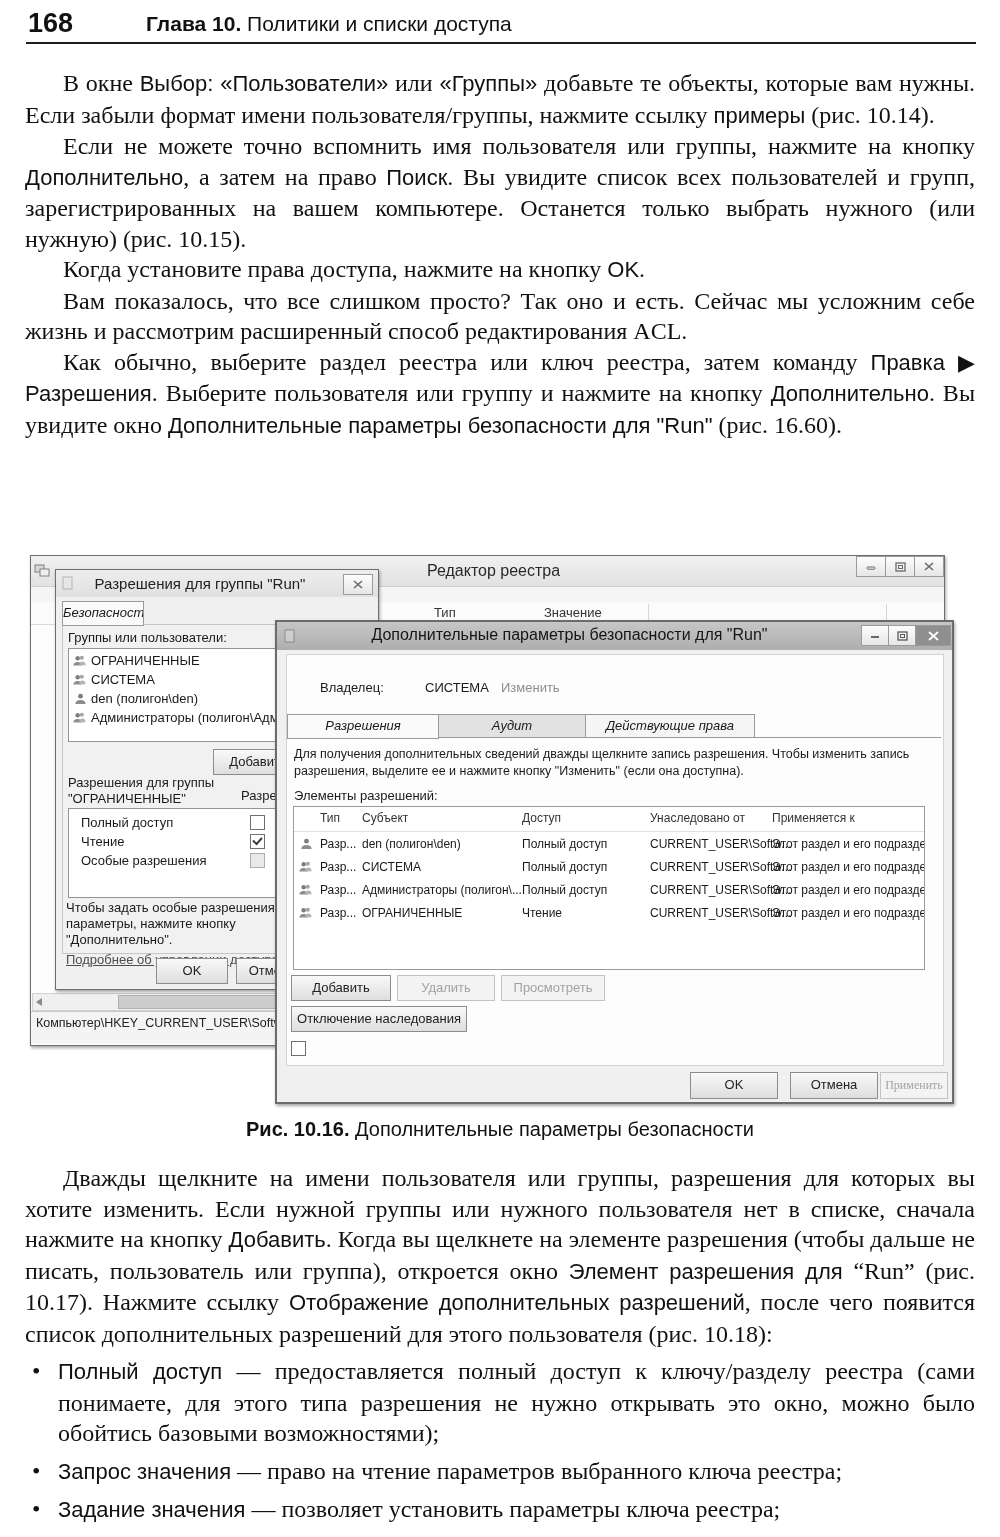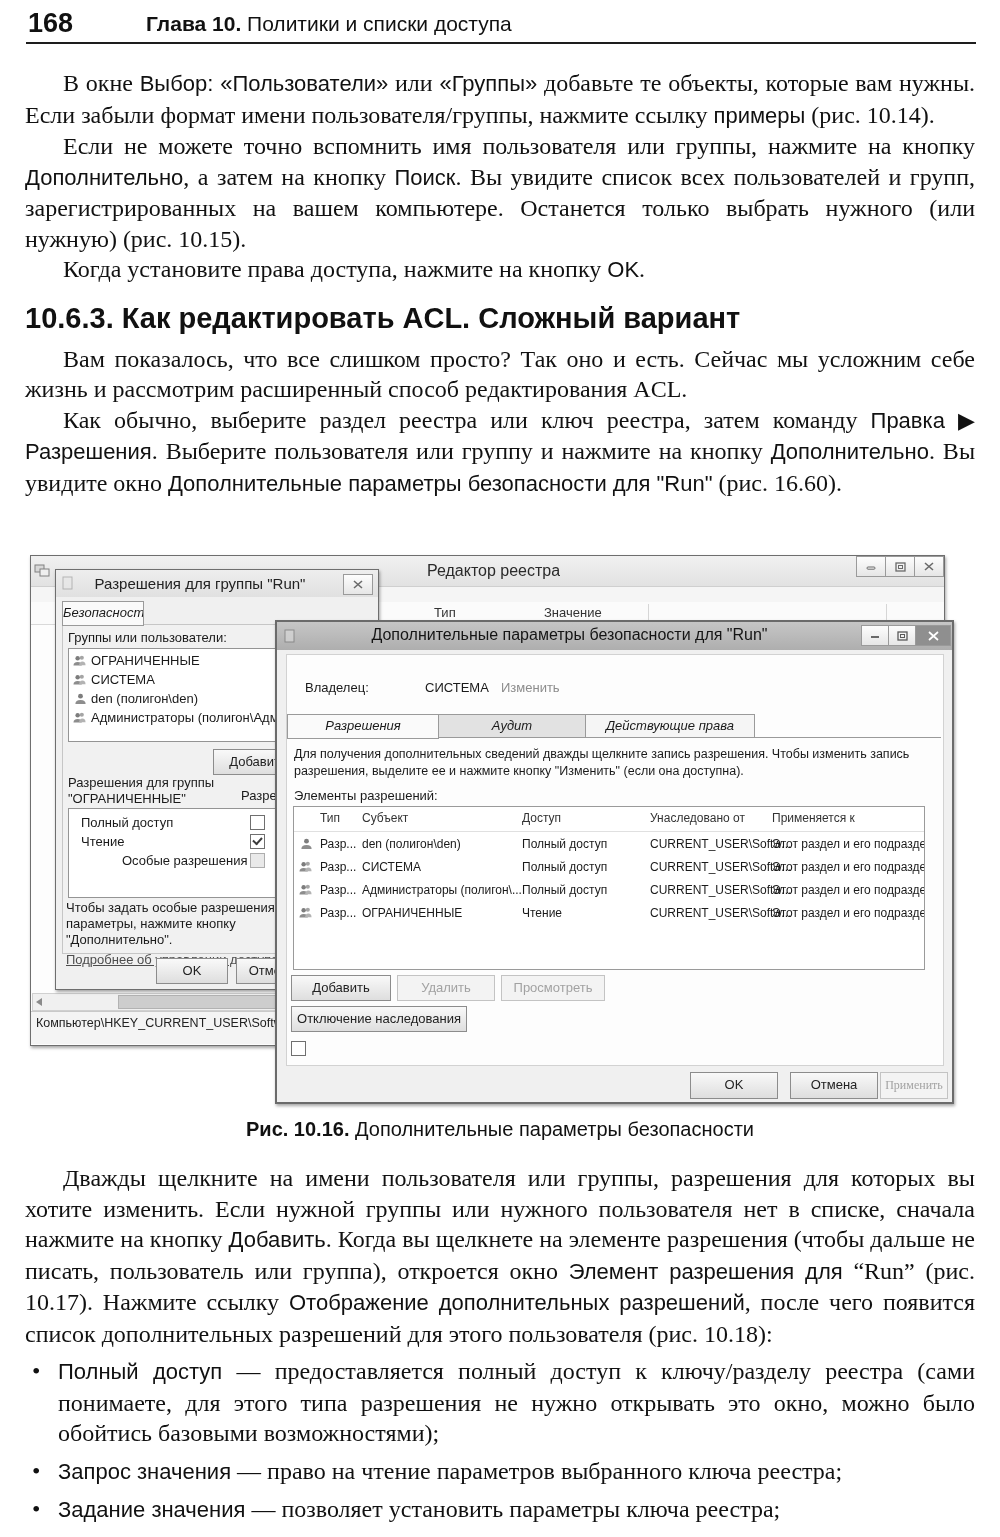--- a/index.html
+++ b/index.html
@@ -60,23 +60,22 @@
 <body>
 
 <div class="page-head">
   <span class="page-num">168</span>
   <span class="chapter"><b>Глава 10.</b>&nbsp;<span>Политики и списки доступа</span></span>
 </div>
 <div class="head-rule"></div>
 
 <div class="bt abs" style="top:68px;left:25px;width:950px;">
   <p><span>В окне </span><span class="seg-s">Выбор: «Пользователи»</span><span> или </span><span class="seg-s">«Группы»</span><span> добавьте те объекты, которые вам нужны. Если забыли формат имени пользователя/группы, нажмите ссылку </span><span class="seg-s">примеры</span><span> (рис. 10.14).</span></p>
-  <p><span>Если не можете точно вспомнить имя пользователя или группы, нажмите на кнопку </span><span class="seg-s">Дополнительно</span><span>, а затем на кнопку </span><span class="seg-s">Поиск</span><span>. Вы увидите список всех пользователей и групп, зарегистрированных на вашем компьютере. Останется только выбрать нужного (или нужную) (рис. 10.15).</span></p>
+  <p><span>Если не можете точно вспомнить имя пользователя или группы, нажмите на кнопку </span><span class="seg-s">Дополнительно</span><span>, а затем на право </span><span class="seg-s">Поиск</span><span>. Вы увидите список всех пользователей и групп, зарегистрированных на вашем компьютере. Останется только выбрать нужного (или нужную) (рис. 10.15).</span></p>
   <p><span>Когда установите права доступа, нажмите на кнопку </span><span class="seg-s">OK</span><span>.</span></p>
-  <h2 class="sect">10.6.3. Как редактировать ACL. Сложный вариант</h2>
   <p><span>Вам показалось, что все слишком просто? Так оно и есть. Сейчас мы усложним себе жизнь и рассмотрим расширенный способ редактирования ACL.</span></p>
   <p><span>Как обычно, выберите раздел реестра или ключ реестра, затем команду </span><span class="seg-s">Правка ▶ Разрешения</span><span>. Выберите пользователя или группу и нажмите на кнопку </span><span class="seg-s">Дополнительно</span><span>. Вы увидите окно </span><span class="seg-s">Дополнительные параметры безопасности для "Run"</span><span> (рис. 16.60).</span></p>
 </div>
 
 <div class="figure">
 
   <div class="win" style="left:2px;top:2px;width:913px;height:489px;background:#fdfdfd;">
     <div class="tbar" style="height:30px;background:linear-gradient(#f1f1f1,#e2e2e2);border-bottom:1px solid #cfcfcf;">
       <span class="licon" style="left:3px;top:7px;width:16px;height:15px;">
         <svg width="16" height="15">
@@ -178,21 +177,21 @@
     </div>
     <div class="wbtn" style="left:157px;top:179px;width:88px;height:24px;line-height:23px;">Добавить</div>
     <span class="rowtxt" style="left:12px;top:205px;">Разрешения для группы</span>
     <span class="rowtxt" style="left:12px;top:221px;">"ОГРАНИЧЕННЫЕ"</span>
     <span class="rowtxt" style="left:185px;top:218px;">Разре</span>
     <div class="lbox" style="left:12px;top:238px;width:292px;height:88px;">
       <span class="rowtxt" style="left:12px;top:6px;">Полный доступ</span>
       <span class="cb" style="left:181px;top:6px;"></span>
       <span class="rowtxt" style="left:12px;top:25px;">Чтение</span>
       <span class="cb checked" style="left:181px;top:25px;"></span>
-      <span class="rowtxt" style="left:12px;top:44px;margin-left:41px;">Особые разрешения</span>
+      <span class="rowtxt" style="left:12px;top:44px;">Особые разрешения</span>
       <span class="cb disabled" style="left:181px;top:44px;"></span>
     </div>
     <div class="abs" style="left:10px;top:330px;width:252px;font-size:13px;line-height:16px;">Чтобы задать особые разрешения или параметры, нажмите кнопку "Дополнительно".</div>
     <span class="rowtxt link" style="left:10px;top:382px;width:300px;">Подробнее об управлении доступом и разре</span>
     <div class="wbtn" style="left:100px;top:388px;width:70px;height:24px;line-height:23px;">OK</div>
     <div class="wbtn" style="left:180px;top:388px;width:70px;height:24px;line-height:23px;">Отмена</div>
   </div>
 
   <div class="win" style="left:247px;top:67px;width:675px;height:480px;border:2px solid #6b6b6b;">
     <div class="tbar" style="height:28px;background:linear-gradient(#c6c6c6,#aeaeae);">
@@ -216,21 +215,21 @@
           </div>
         <div class="capbtn dark">
             <svg width="11" height="10">
               <path d="M1 1 L10 9 M10 1 L1 9" stroke="#ffffff" stroke-width="1.7"></path>
             </svg>
           </div>
       </div>
     </div>
     <div class="abs" style="left:9px;top:32px;width:656px;height:410px;background:#fdfdfd;border:1px solid #d2d2d2;"></div>
 
-    <span class="rowtxt" style="left:28px;top:58px;">Владелец:</span>
+    <span class="rowtxt" style="left:43px;top:58px;">Владелец:</span>
     <span class="rowtxt" style="left:148px;top:58px;">СИСТЕМА</span>
     <span class="rowtxt" style="left:224px;top:58px;color:#8c8c8c;">Изменить</span>
 
     <div class="wtab active" style="left:10px;top:92px;width:150px;">Разрешения</div>
     <div class="wtab" style="left:160px;top:92px;width:148px;background:#e2e2e2;">Аудит</div>
     <div class="wtab" style="left:308px;top:92px;width:168px;background:#f5f5f5;">Действующие права доступа</div>
     <div class="abs" style="left:10px;top:115px;width:654px;height:1px;background:#9a9a9a;"></div>
 
     <div class="abs" style="left:17px;top:124px;width:638px;font-size:12.5px;line-height:17px;text-align:left;">Для получения дополнительных сведений дважды щелкните запись разрешения. Чтобы изменить запись разрешения, выделите ее и нажмите кнопку "Изменить" (если она доступна).</div>
     <span class="rowtxt" style="left:17px;top:166px;">Элементы разрешений:</span>

